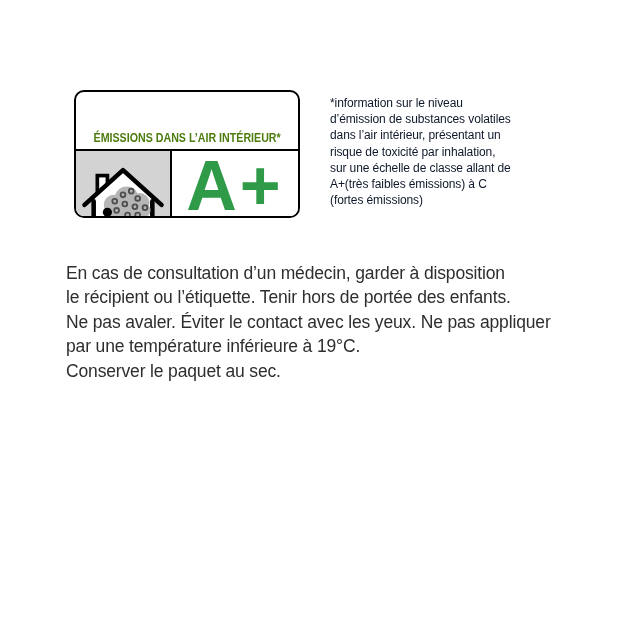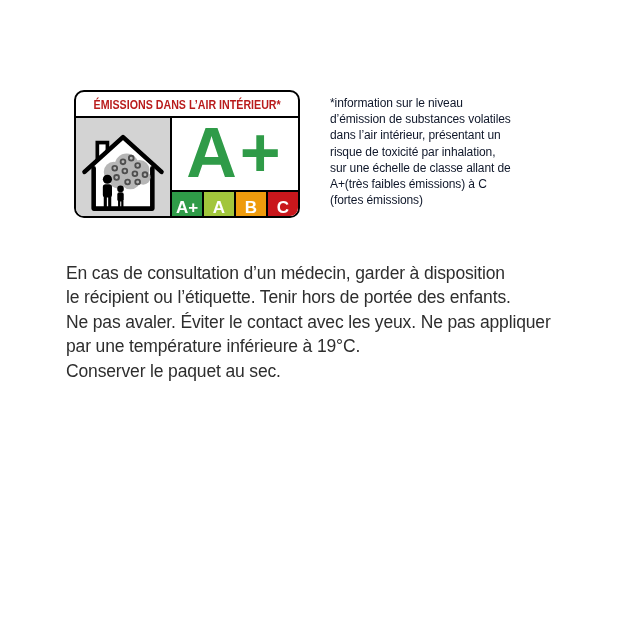--- a/index.html
+++ b/index.html
@@ -22,21 +22,22 @@
     height: 26px;
     flex: 0 0 26px;
     border-bottom: 2.5px solid #000;
     display: flex;
     align-items: center;
     justify-content: center;
     font-weight: bold;
     font-size: 13px;
     letter-spacing: 0px;
     white-space: nowrap;
-    color: #b91c1c;
+    color: #4d7c0f;
+    margin-top: 33px;
   }
   .label-title .title-inner { transform: scaleX(0.82); transform-origin: center; }
   .label-body { flex: 1; display: flex; }
   .house-panel {
     flex: 0 0 96px;
     background: #d3d3d3;
     border-right: 2.5px solid #000;
     display: flex;
     align-items: center;
     justify-content: center;

